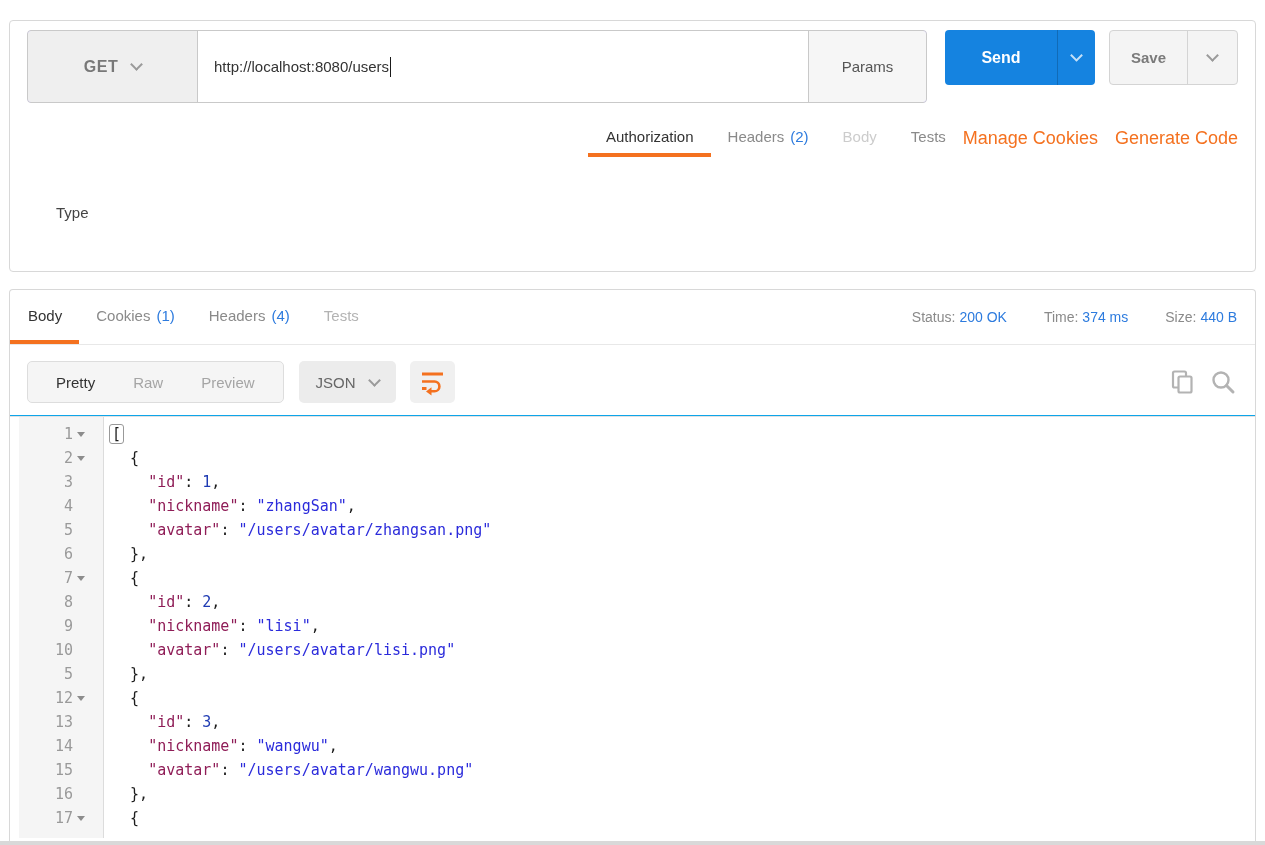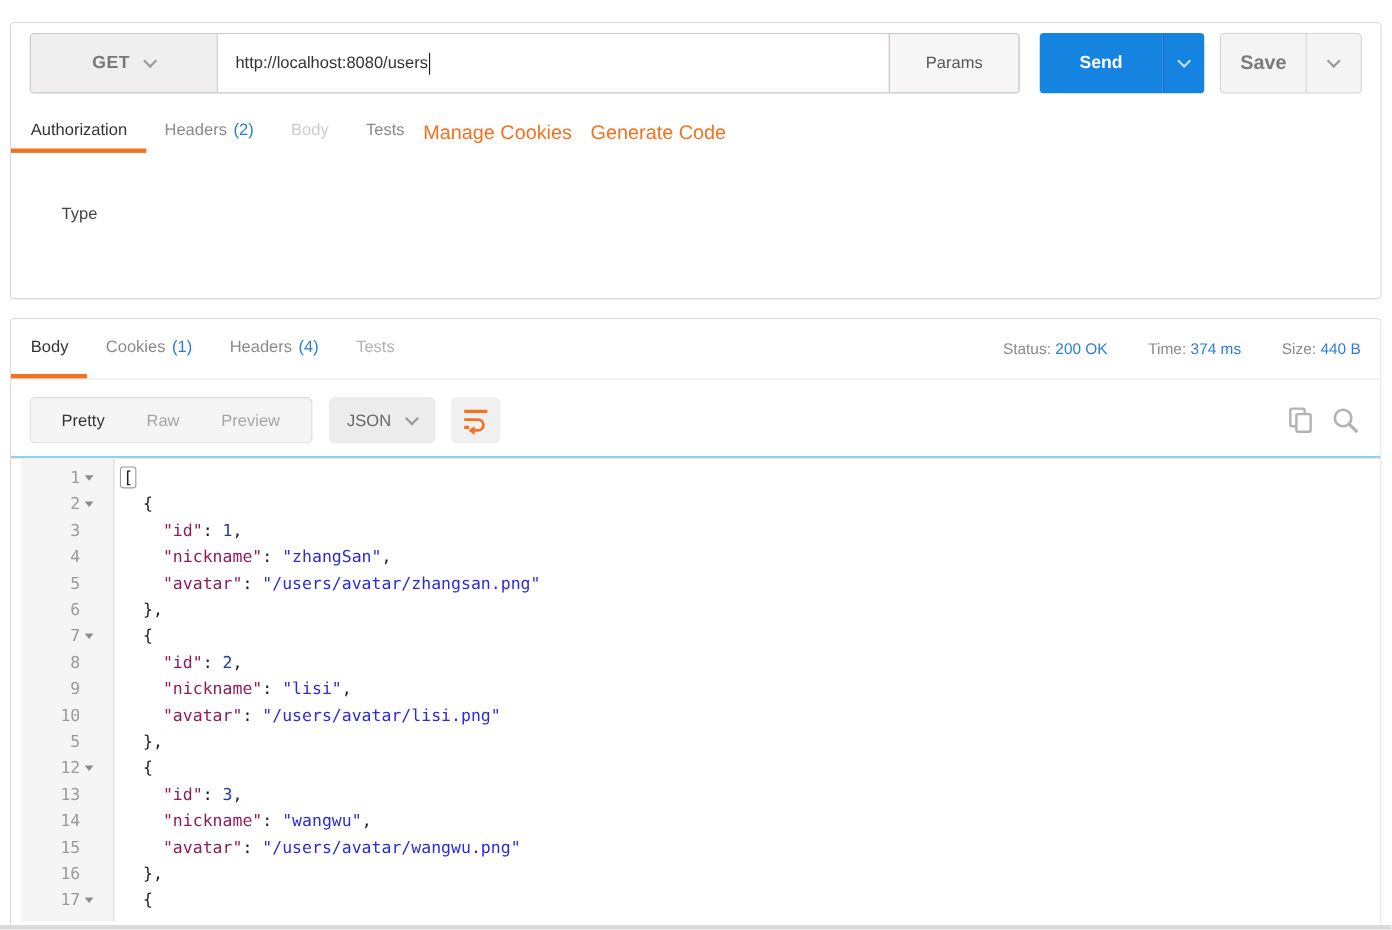--- a/index.html
+++ b/index.html
@@ -14,37 +14,37 @@
   html,body{width:1265px;height:845px;overflow:hidden;background:#fff;
     font-family:"Liberation Sans",sans-serif;color:#333;}
   button{font-family:"Liberation Sans",sans-serif;background:none;border:none;cursor:pointer;}
 
   .panel{margin:0 9px;border:1px solid #d8d8d8;border-radius:4px;background:#fff;}
   .request-panel{margin-top:20px;height:252px;}
   .response-panel{margin-top:17px;height:556px;border-radius:4px 4px 0 0;border-bottom:none;overflow:hidden;}
 
   
   .url-row{display:flex;padding:9px 17px 0 17px;}
-  .url-group{display:flex;flex:1;height:55px;border:1px solid #c9c9c9;border-radius:4px;overflow:hidden;background:#f9a8d4;}
+  .url-group{display:flex;flex:1;height:73px;border:1px solid #c9c9c9;border-radius:4px;overflow:hidden;background:#c4b5fd;}
   .method-select{width:170px;background:#efefef;border-right:1px solid #c9c9c9;display:flex;align-items:center;justify-content:center;gap:14px;}
   .method-label{font-size:16px;font-weight:bold;color:#787878;letter-spacing:.5px;}
   .chev{display:inline-block;width:9px;height:9px;border-right:2px solid #9a9a9a;border-bottom:2px solid #9a9a9a;transform:rotate(45deg);margin-top:-4px;}
   .url-input{flex:1;display:flex;align-items:center;padding:0 16px;font-size:15px;color:#333;background:#fff;cursor:text;}
   .cursor{width:1px;height:20px;background:#1a1a1a;margin-left:1px;}
   .params-btn{width:118px;background:#f6f6f6;border-left:1px solid #c9c9c9;font-size:15px;color:#555;}
   .send-group{display:flex;margin-left:18px;height:55px;border-radius:4px;overflow:hidden;}
   .send-btn{width:112px;background:var(--send-blue);color:#fff;font-size:16px;font-weight:bold;}
   .send-caret{width:38px;background:var(--send-blue);border-left:1px solid rgba(0,0,0,.18);display:flex;align-items:center;justify-content:center;}
   .send-caret .chev{border-color:rgba(255,255,255,.75);}
   .save-group{display:flex;margin-left:14px;height:55px;border:1px solid #d4d4d4;border-radius:4px;overflow:hidden;background:#f4f4f4;}
-  .save-btn{width:77px;font-size:18px;color:#7a7a7a;font-weight:bold;}
+  .save-btn{width:77px;font-size:15px;color:#7a7a7a;font-weight:bold;}
   .save-caret{width:50px;border-left:1px solid #d4d4d4;display:flex;align-items:center;justify-content:center;}
 
   
-  .tabs-row{display:flex;justify-content:flex-start;align-items:center;margin-top:16px;}
+  .tabs-row{display:flex;justify-content:flex-end;align-items:center;margin-top:16px;}
   .tabs{display:flex;}
   .tab{padding:0 17px;height:38px;display:flex;align-items:center;gap:6px;font-size:15px;color:#8a8a8a;border-bottom:4px solid transparent;cursor:pointer;}
   .tab:first-child{padding-left:18px;}
   .tab.active{color:#333;border-bottom-color:var(--accent-orange);}
   .tab.disabled{color:#ccc;}
   .tab.muted{color:#b3b3b3;}
   .tab-count{color:var(--link-blue);}
   .tab-links{display:flex;gap:17px;padding-right:17px;font-size:18px;}
   .tab-links a{color:var(--accent-orange);cursor:pointer;text-decoration:none;}
 

